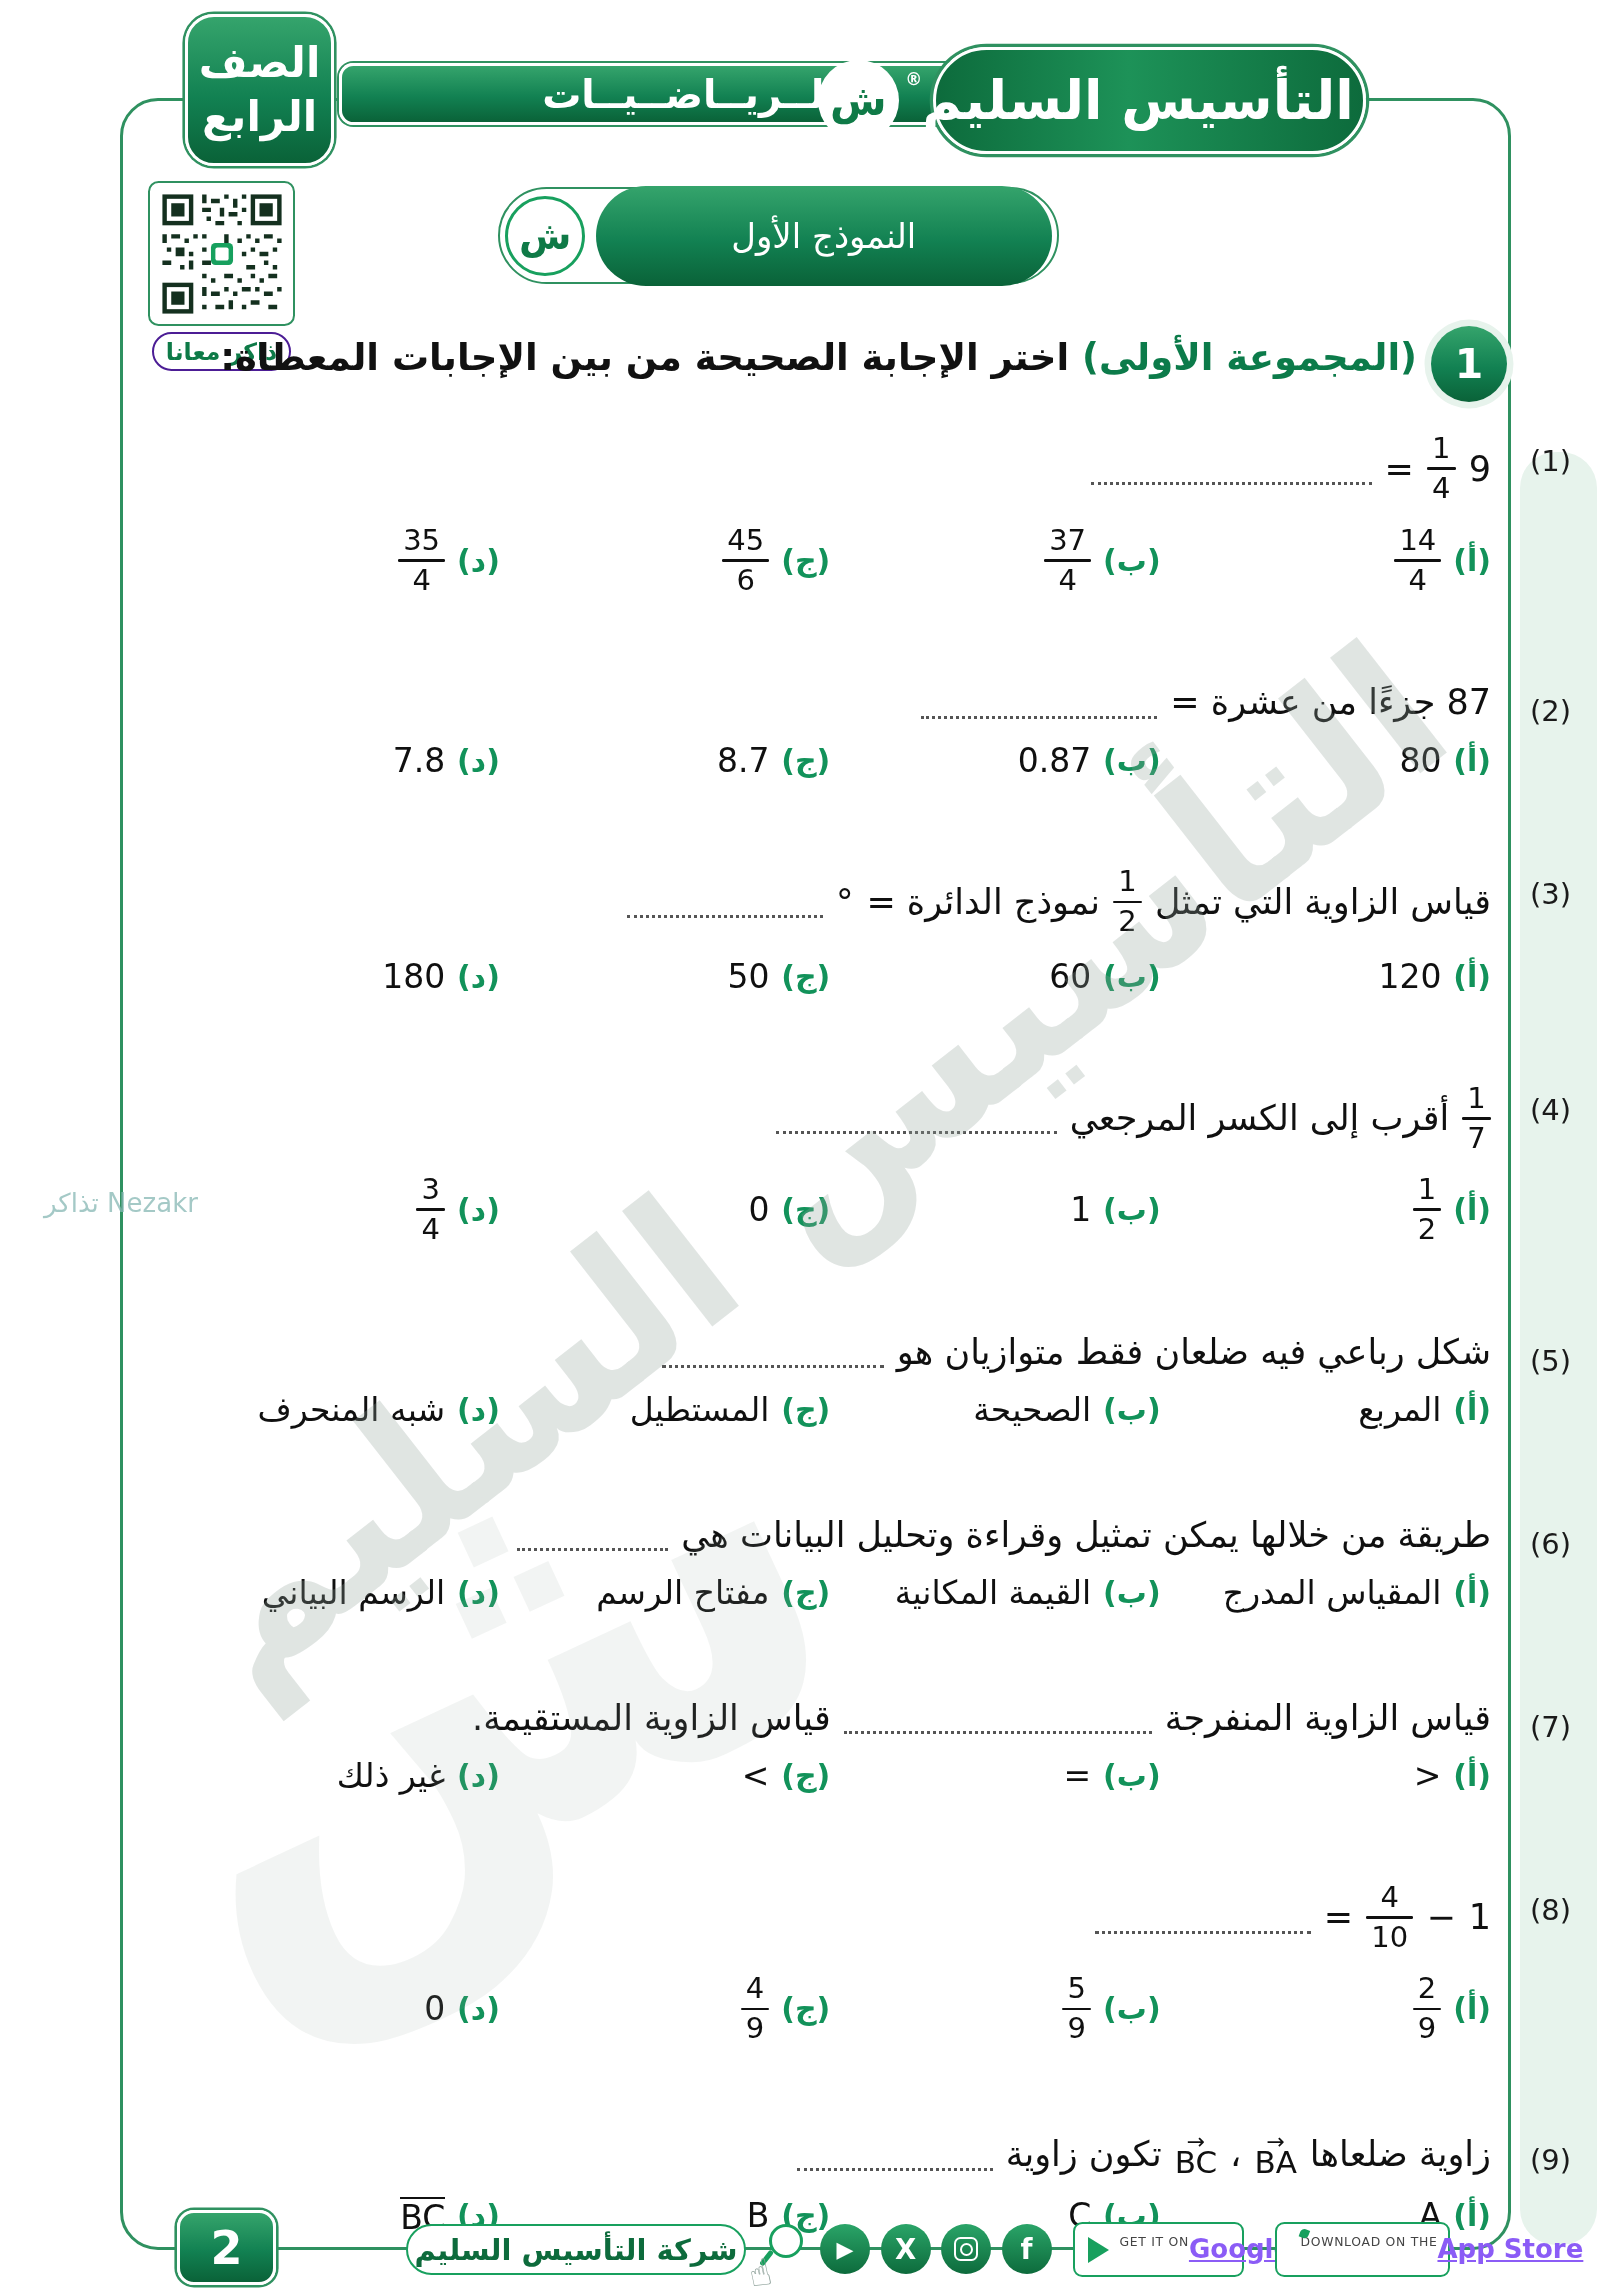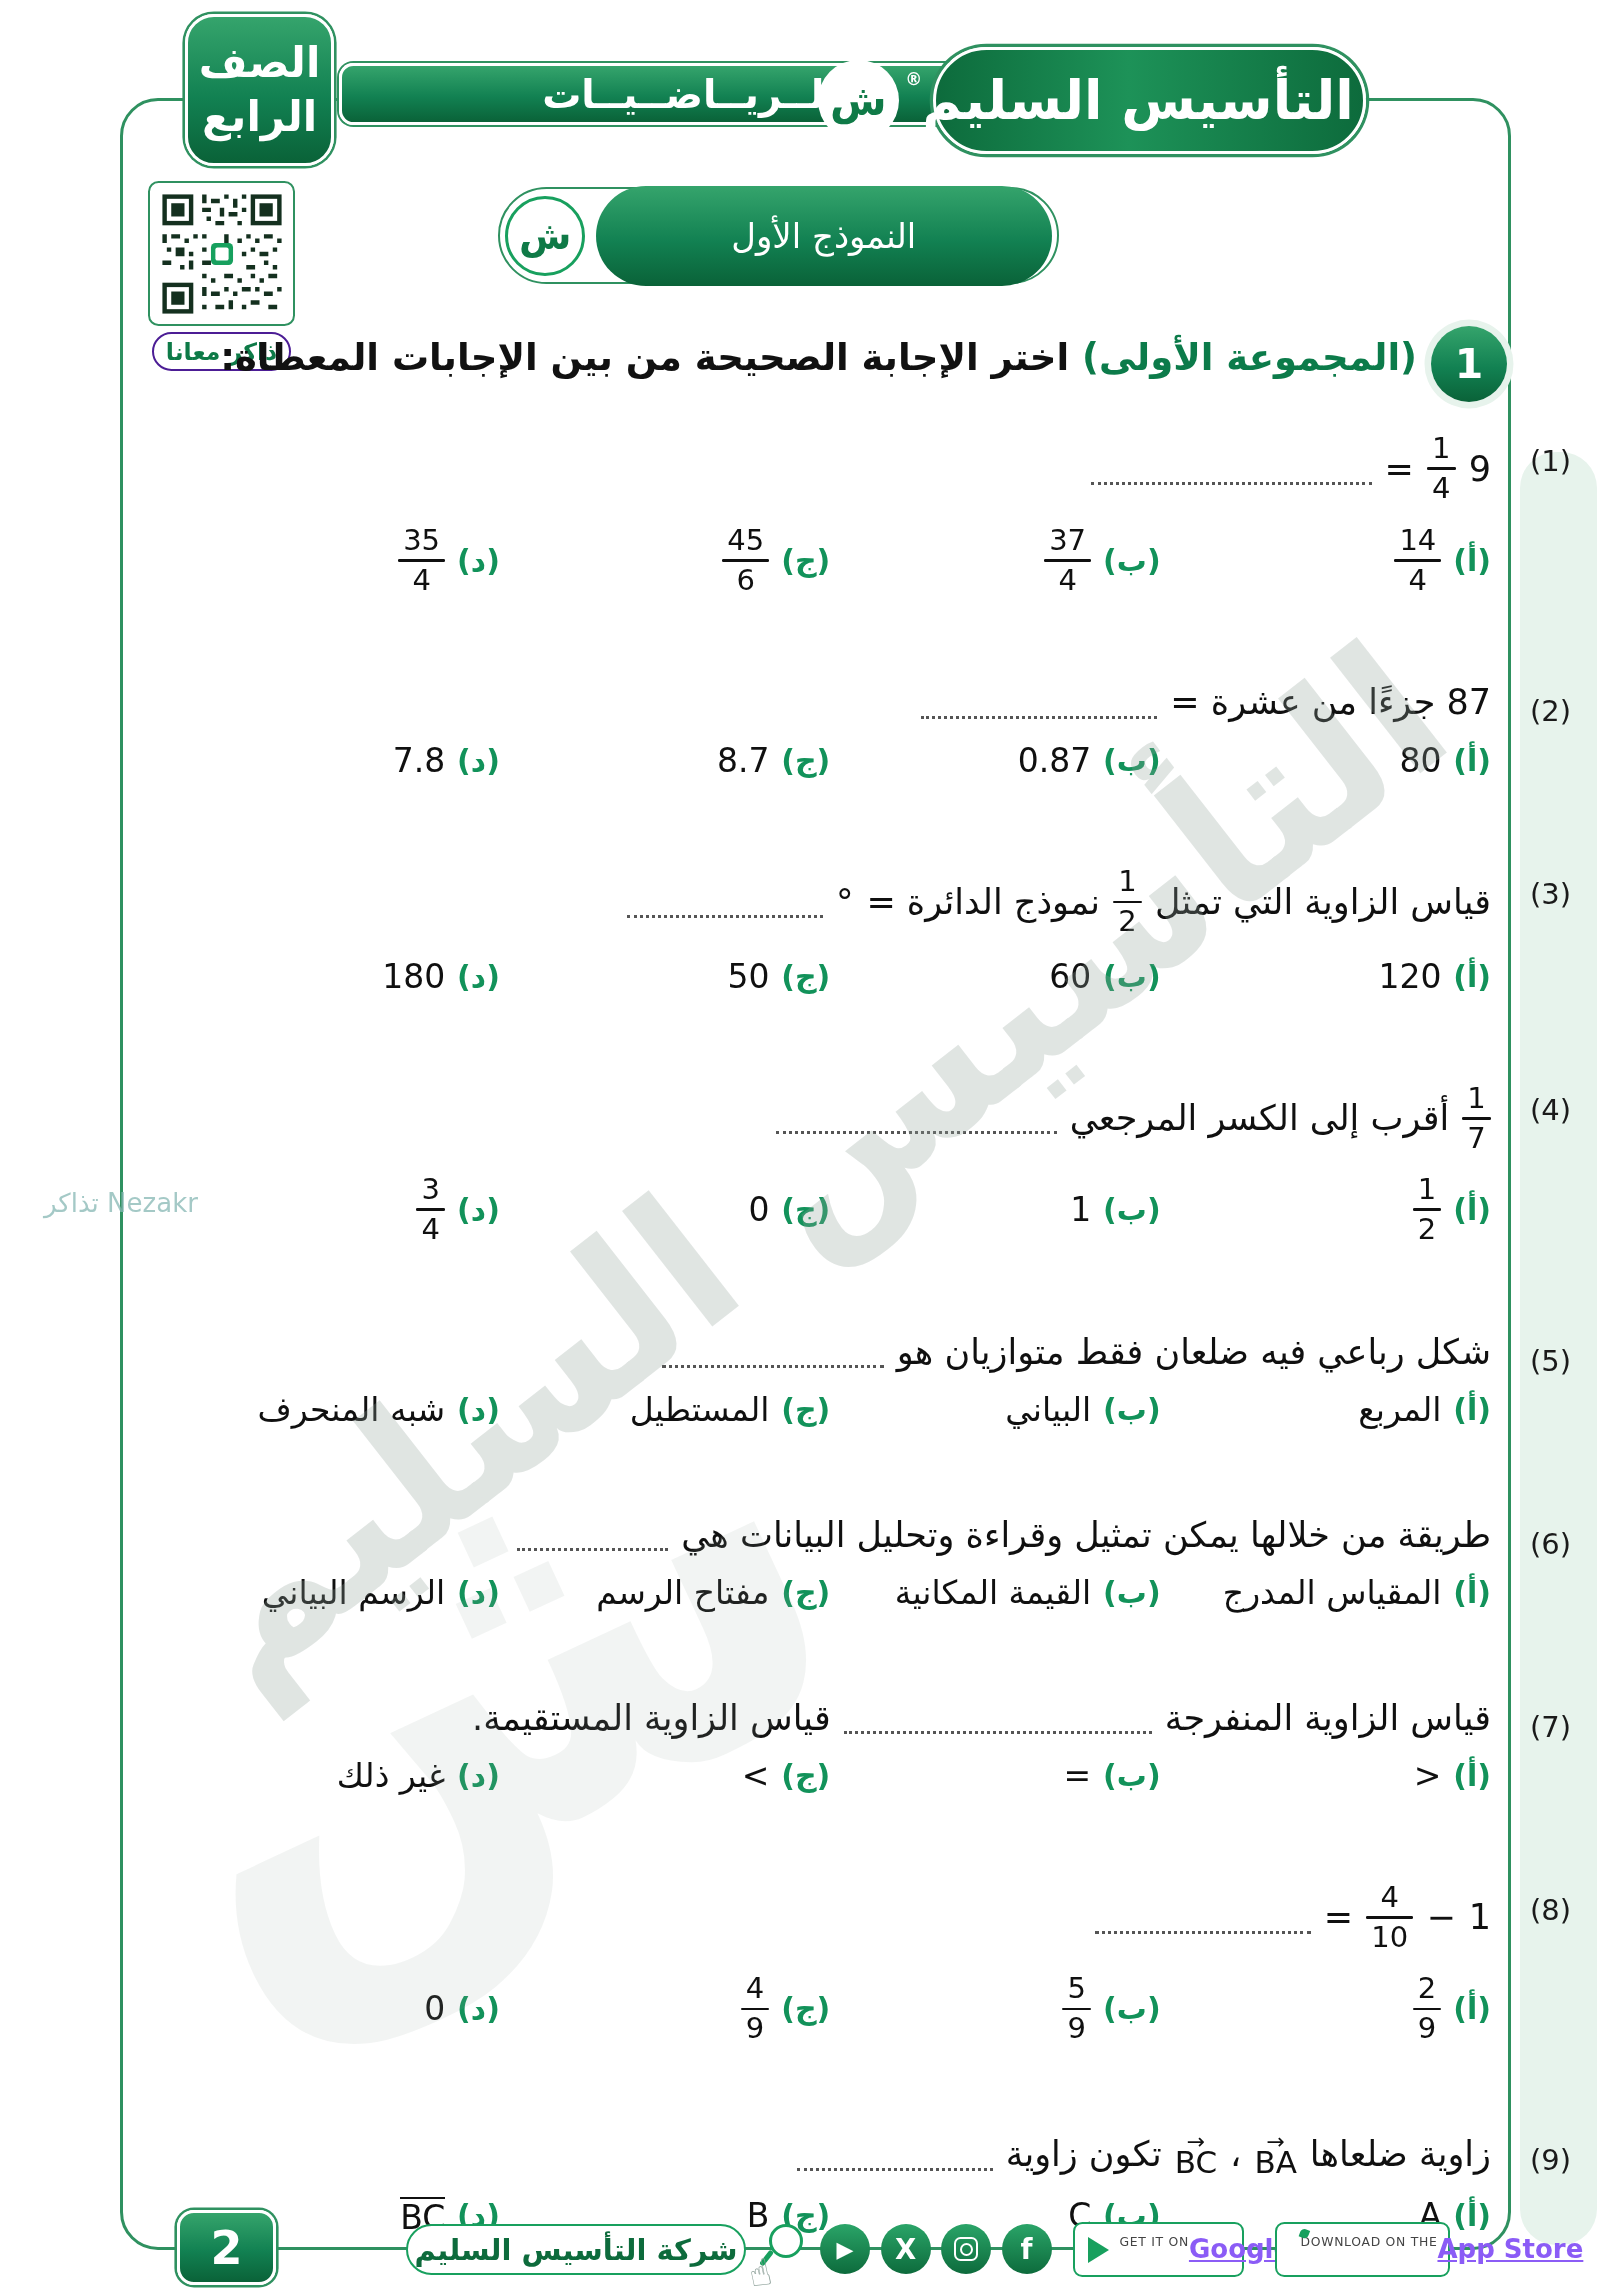--- a/index.html
+++ b/index.html
@@ -340,21 +340,21 @@
             <span class="qt">شكل رباعي فيه ضلعان فقط متوازيان هو</span>
             <span class="dots" style="width: 222px;"></span>
           </div>
           <div class="q-opts">
             <div class="opt">
               <span class="opt-l">(أ)</span>
               <span class="qt">المربع</span>
             </div>
             <div class="opt">
               <span class="opt-l">(ب)</span>
-              <span class="qt">البياني</span>
+              <span class="qt">الصحيحة</span>
             </div>
             <div class="opt">
               <span class="opt-l">(ج)</span>
               <span class="qt">المستطيل</span>
             </div>
             <div class="opt">
               <span class="opt-l">(د)</span>
               <span class="qt">شبه المنحرف</span>
             </div>
           </div>

